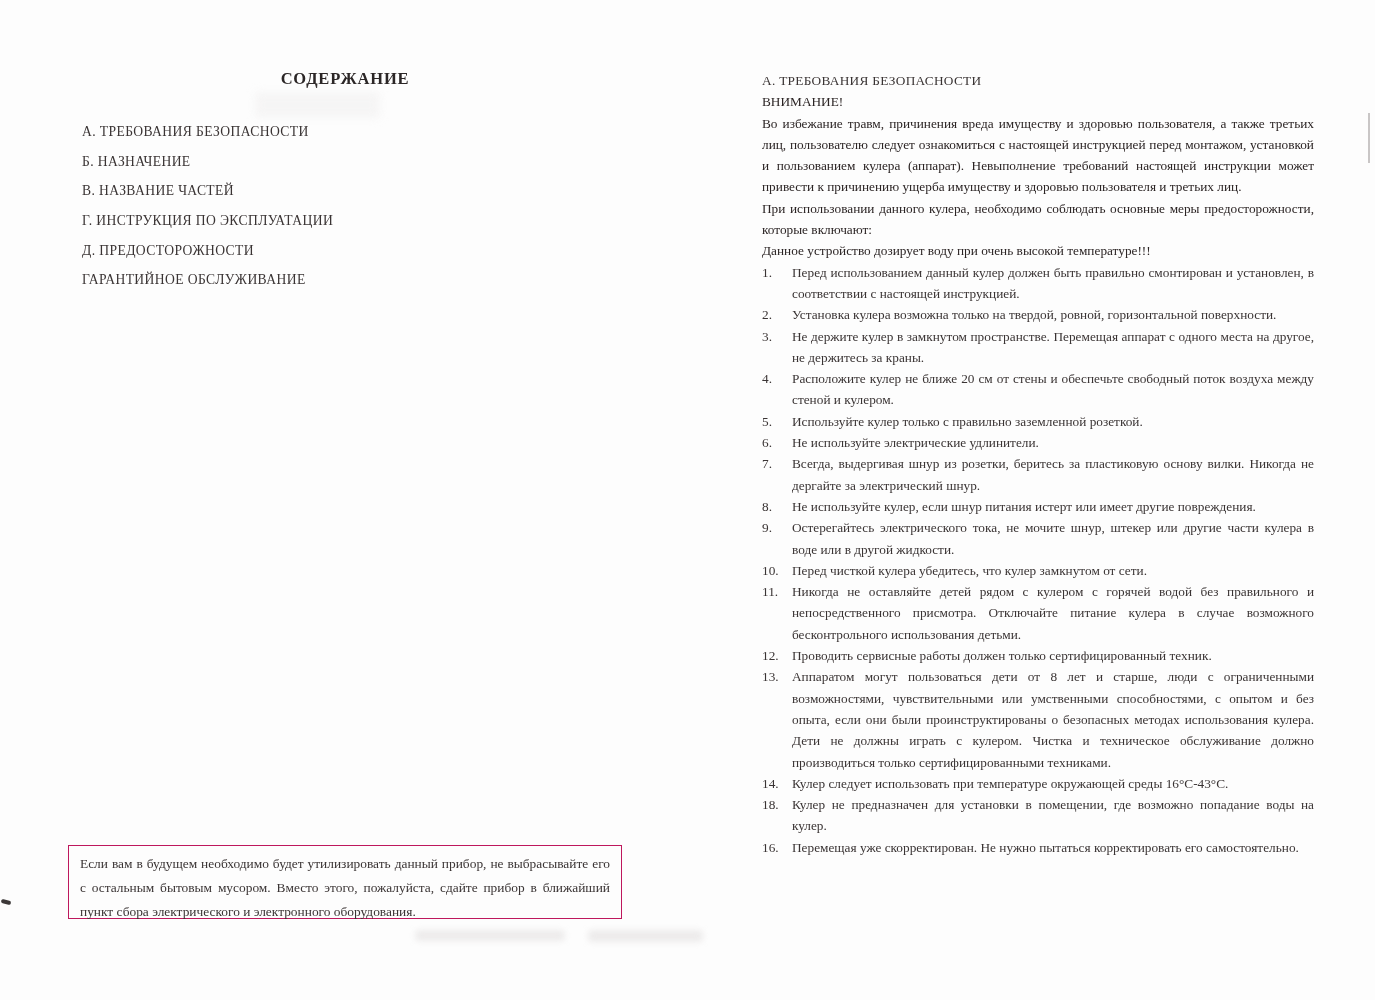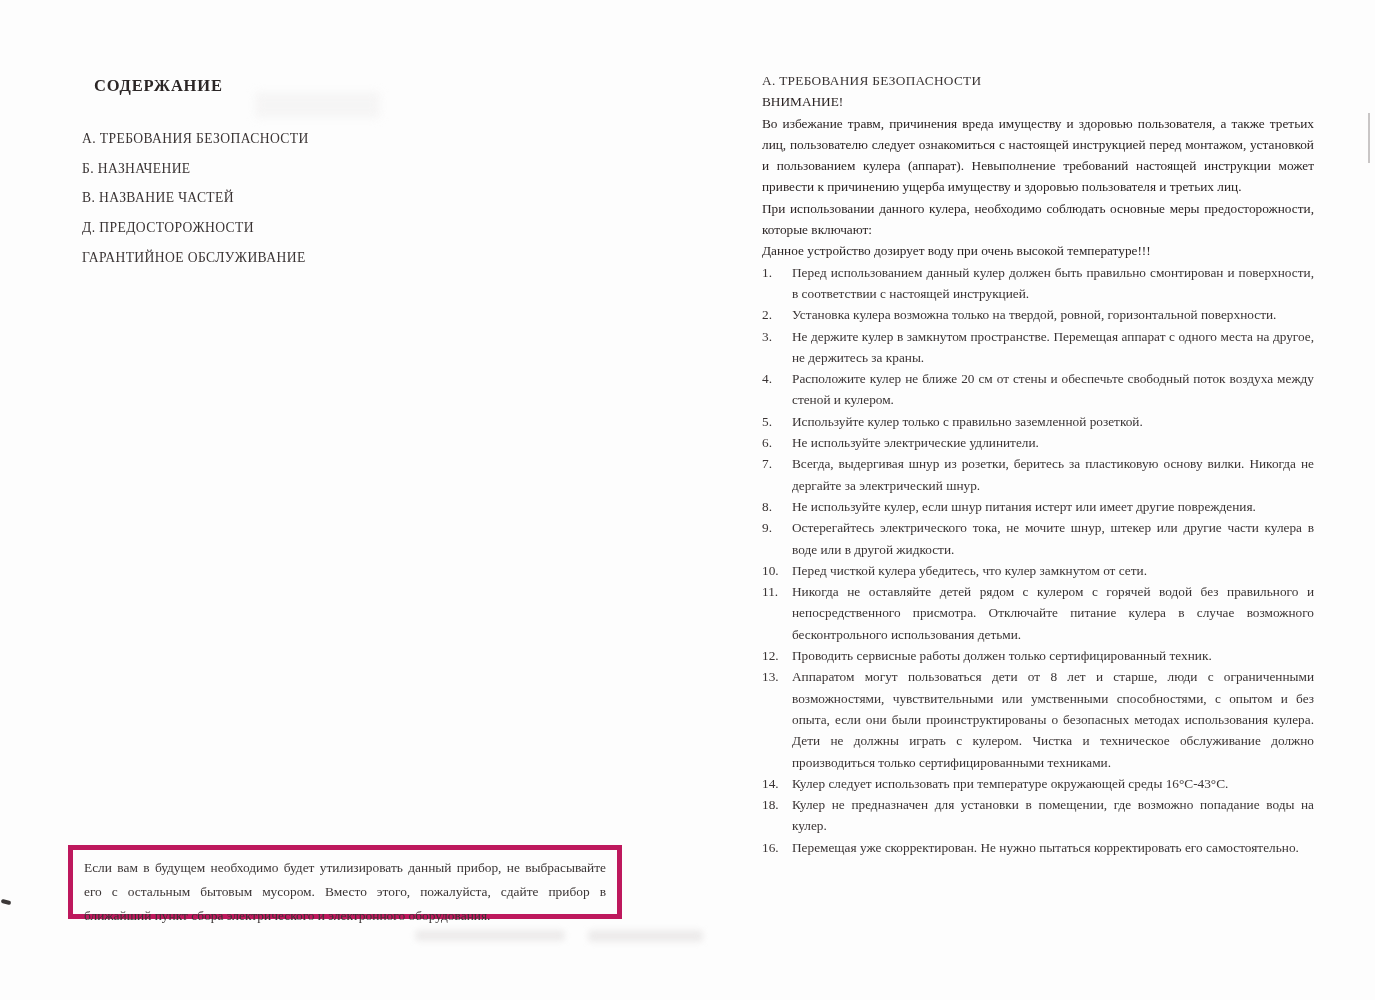--- a/index.html
+++ b/index.html
@@ -20,22 +20,22 @@
   }
 
   
   .left-page {
     position: absolute;
     left: 82px;
     top: 64px;
     width: 526px;
   }
   .contents-title {
-    margin: 12px;
-    text-align: left;
+    margin: 5px;
+    text-align: center;
     font-size: 16.5px;
     font-weight: bold;
     letter-spacing: 0.8px;
     color: #2b2626;
   }
   .toc {
     margin: 28px 0 0 0;
     padding: 0;
     list-style: none;
     font-size: 13.6px;
@@ -46,21 +46,21 @@
     line-height: 29.7px;
     white-space: nowrap;
   }
   .disposal-box {
     position: absolute;
     left: 68px;
     top: 845px;
     width: 554px;
     height: 74px;
     box-sizing: border-box;
-    border: 5px solid #be185d;
+    border: 1px solid #be185d;
     padding: 6px 11px 6px 11px;
     background: #fdfdfd;
   }
   .disposal-box p {
     margin: 0;
     font-size: 13.4px;
     line-height: 24px;
     text-align: justify;
   }
 
@@ -130,40 +130,41 @@
 <body>
 
 <div class="sheet">
 
   <div class="left-page">
     <h1 class="contents-title">СОДЕРЖАНИЕ</h1>
     <ul class="toc">
       <li class="toc-item">А. ТРЕБОВАНИЯ БЕЗОПАСНОСТИ</li>
       <li class="toc-item">Б. НАЗНАЧЕНИЕ</li>
       <li class="toc-item">В. НАЗВАНИЕ ЧАСТЕЙ</li>
+      <li class="toc-item">Г. ИНСТРУКЦИЯ ПО ЭКСПЛУАТАЦИИ</li>
       <li class="toc-item">Д. ПРЕДОСТОРОЖНОСТИ</li>
       <li class="toc-item">ГАРАНТИЙНОЕ ОБСЛУЖИВАНИЕ</li>
     </ul>
   </div>
 
   <div class="disposal-box">
     <p>Если вам в будущем необходимо будет утилизировать данный прибор, не выбрасывайте его с остальным бытовым мусором. Вместо этого, пожалуйста, сдайте прибор в ближайший пункт сбора электрического и электронного оборудования.</p>
   </div>
 
   <div class="right-page">
     <p class="section-title">А. ТРЕБОВАНИЯ БЕЗОПАСНОСТИ</p>
     <p class="bold">ВНИМАНИЕ!</p>
     <p class="bold just">Во избежание травм, причинения вреда имуществу и здоровью пользователя, а также третьих лиц, пользователю следует ознакомиться с настоящей инструкцией перед монтажом, установкой и пользованием кулера (аппарат). Невыполнение требований настоящей инструкции может привести к причинению ущерба имуществу и здоровью пользователя и третьих лиц.</p>
     <p class="bold just">При использовании данного кулера, необходимо соблюдать основные меры предосторожности, которые включают:</p>
     <p class="bold">Данное устройство дозирует воду при очень высокой температуре!!!</p>
 
     <div class="safety-list">
       <div class="li">
         <span class="num">1.</span>
-        <div class="li-text">Перед использованием данный кулер должен быть правильно смонтирован и поверхности, в соответствии с настоящей инструкцией.</div>
+        <div class="li-text">Перед использованием данный кулер должен быть правильно смонтирован и установлен, в соответствии с настоящей инструкцией.</div>
       </div>
       <div class="li">
         <span class="num">2.</span>
         <div class="li-text">Установка кулера возможна только на твердой, ровной, горизонтальной поверхности.</div>
       </div>
       <div class="li">
         <span class="num">3.</span>
         <div class="li-text">Не держите кулер в замкнутом пространстве. Перемещая аппарат с одного места на другое, не держитесь за краны.</div>
       </div>
       <div class="li">

